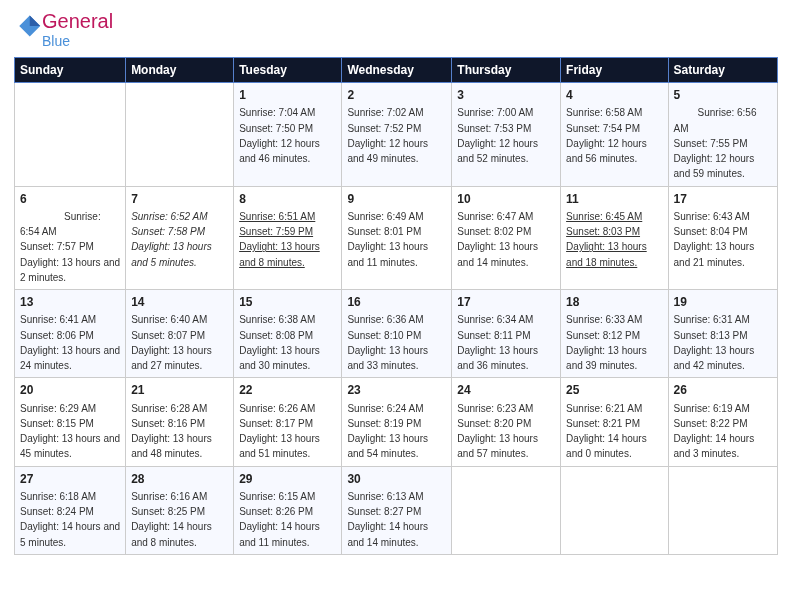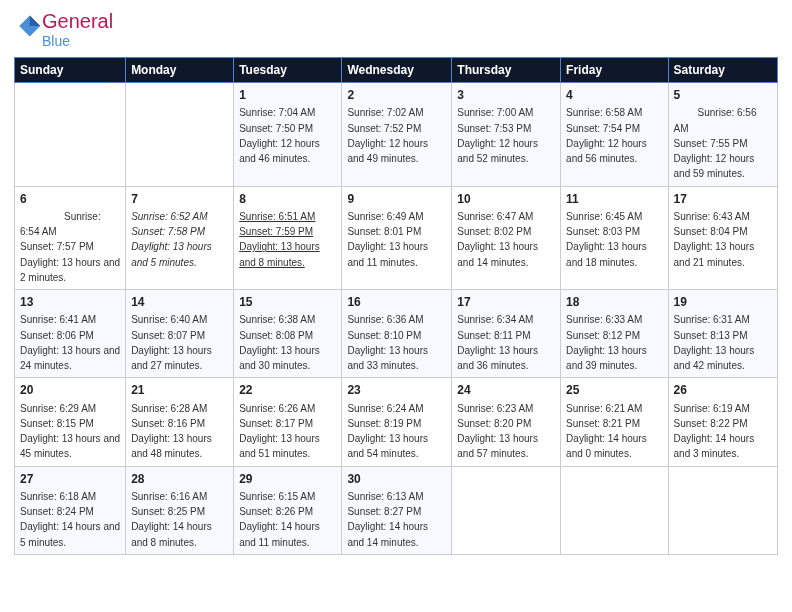--- a/index.html
+++ b/index.html
@@ -157,21 +157,21 @@
 Daylight: 13 hours and 5 minutes.</span></td>
           <td><span class="day-num">8</span><span class="day-info" style="white-space: pre-line; text-decoration: underline;">Sunrise: 6:51 AM
 Sunset: 7:59 PM
 Daylight: 13 hours and 8 minutes.</span></td>
           <td><span class="day-num">9</span><span class="day-info" style="white-space: pre-line;">Sunrise: 6:49 AM
 Sunset: 8:01 PM
 Daylight: 13 hours and 11 minutes.</span></td>
           <td><span class="day-num">10</span><span class="day-info" style="white-space: pre-line;">Sunrise: 6:47 AM
 Sunset: 8:02 PM
 Daylight: 13 hours and 14 minutes.</span></td>
-          <td><span class="day-num">11</span><span class="day-info" style="white-space: pre-line;">Sunrise: 6:45 AM
+          <td><span class="day-num">11</span><span class="day-info" style="white-space: pre-line; text-decoration: underline;">Sunrise: 6:45 AM
 Sunset: 8:03 PM
 Daylight: 13 hours and 18 minutes.</span></td>
           <td><span class="day-num">17</span><span class="day-info" style="white-space: pre-line;">Sunrise: 6:43 AM
 Sunset: 8:04 PM
 Daylight: 13 hours and 21 minutes.</span></td>
         </tr>
         <tr>
           <td><span class="day-num">13</span><span class="day-info" style="white-space: pre-line;">Sunrise: 6:41 AM
 Sunset: 8:06 PM
 Daylight: 13 hours and 24 minutes.</span></td>

